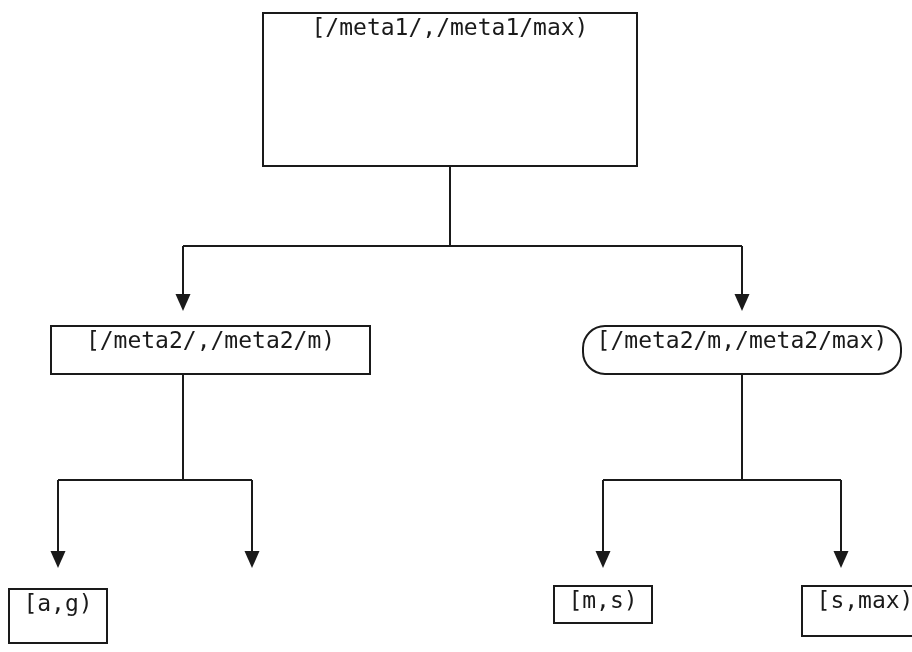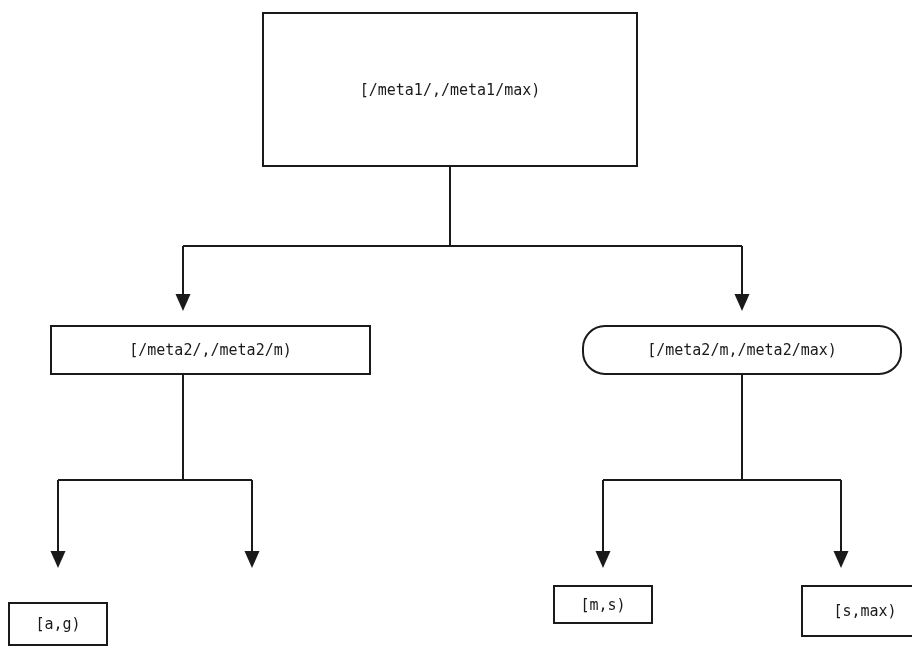--- a/index.html
+++ b/index.html
@@ -36,30 +36,30 @@
   .connectors polygon {
     fill: currentColor;
     stroke: none;
   }
   .node {
     position: absolute;
     box-sizing: border-box;
     border: 2px solid var(--line);
     background: var(--bg);
     display: flex;
-    align-items: center;
+    align-items: flex-start;
     justify-content: center;
-    font-size: 15px;
+    font-size: 23px;
     color: var(--ink);
     white-space: nowrap;
   }
   #node-root  { left: 262px; top: 12px;  width: 376px; height: 155px; }
   #node-l1-0  { left: 22px;  top: 325px; width: 321px; height: 50px; margin-left: 28px; }
   #node-l1-1  { left: 582px; top: 325px; width: 320px; height: 50px; border-radius: 23px; }
-  #node-l2-0  { left: 8px;   top: 602px; width: 100px; height: 44px; }
+  #node-l2-0  { left: 8px;   top: 588px; width: 100px; height: 56px; }
   #node-l2-1  { left: 203px; top: 585px; width: 97px;  height: 52px; }
   #node-l2-2  { left: 553px; top: 585px; width: 100px; height: 39px; }
   #node-l2-3  { left: 777px; top: 585px; width: 128px; height: 52px; margin-left: 24px; }
 </style>
 </head>
 <body>
 
 <div class="canvas">
 
   <svg class="connectors" viewBox="0 0 912 652" xmlns="http://www.w3.org/2000/svg" aria-hidden="true">

